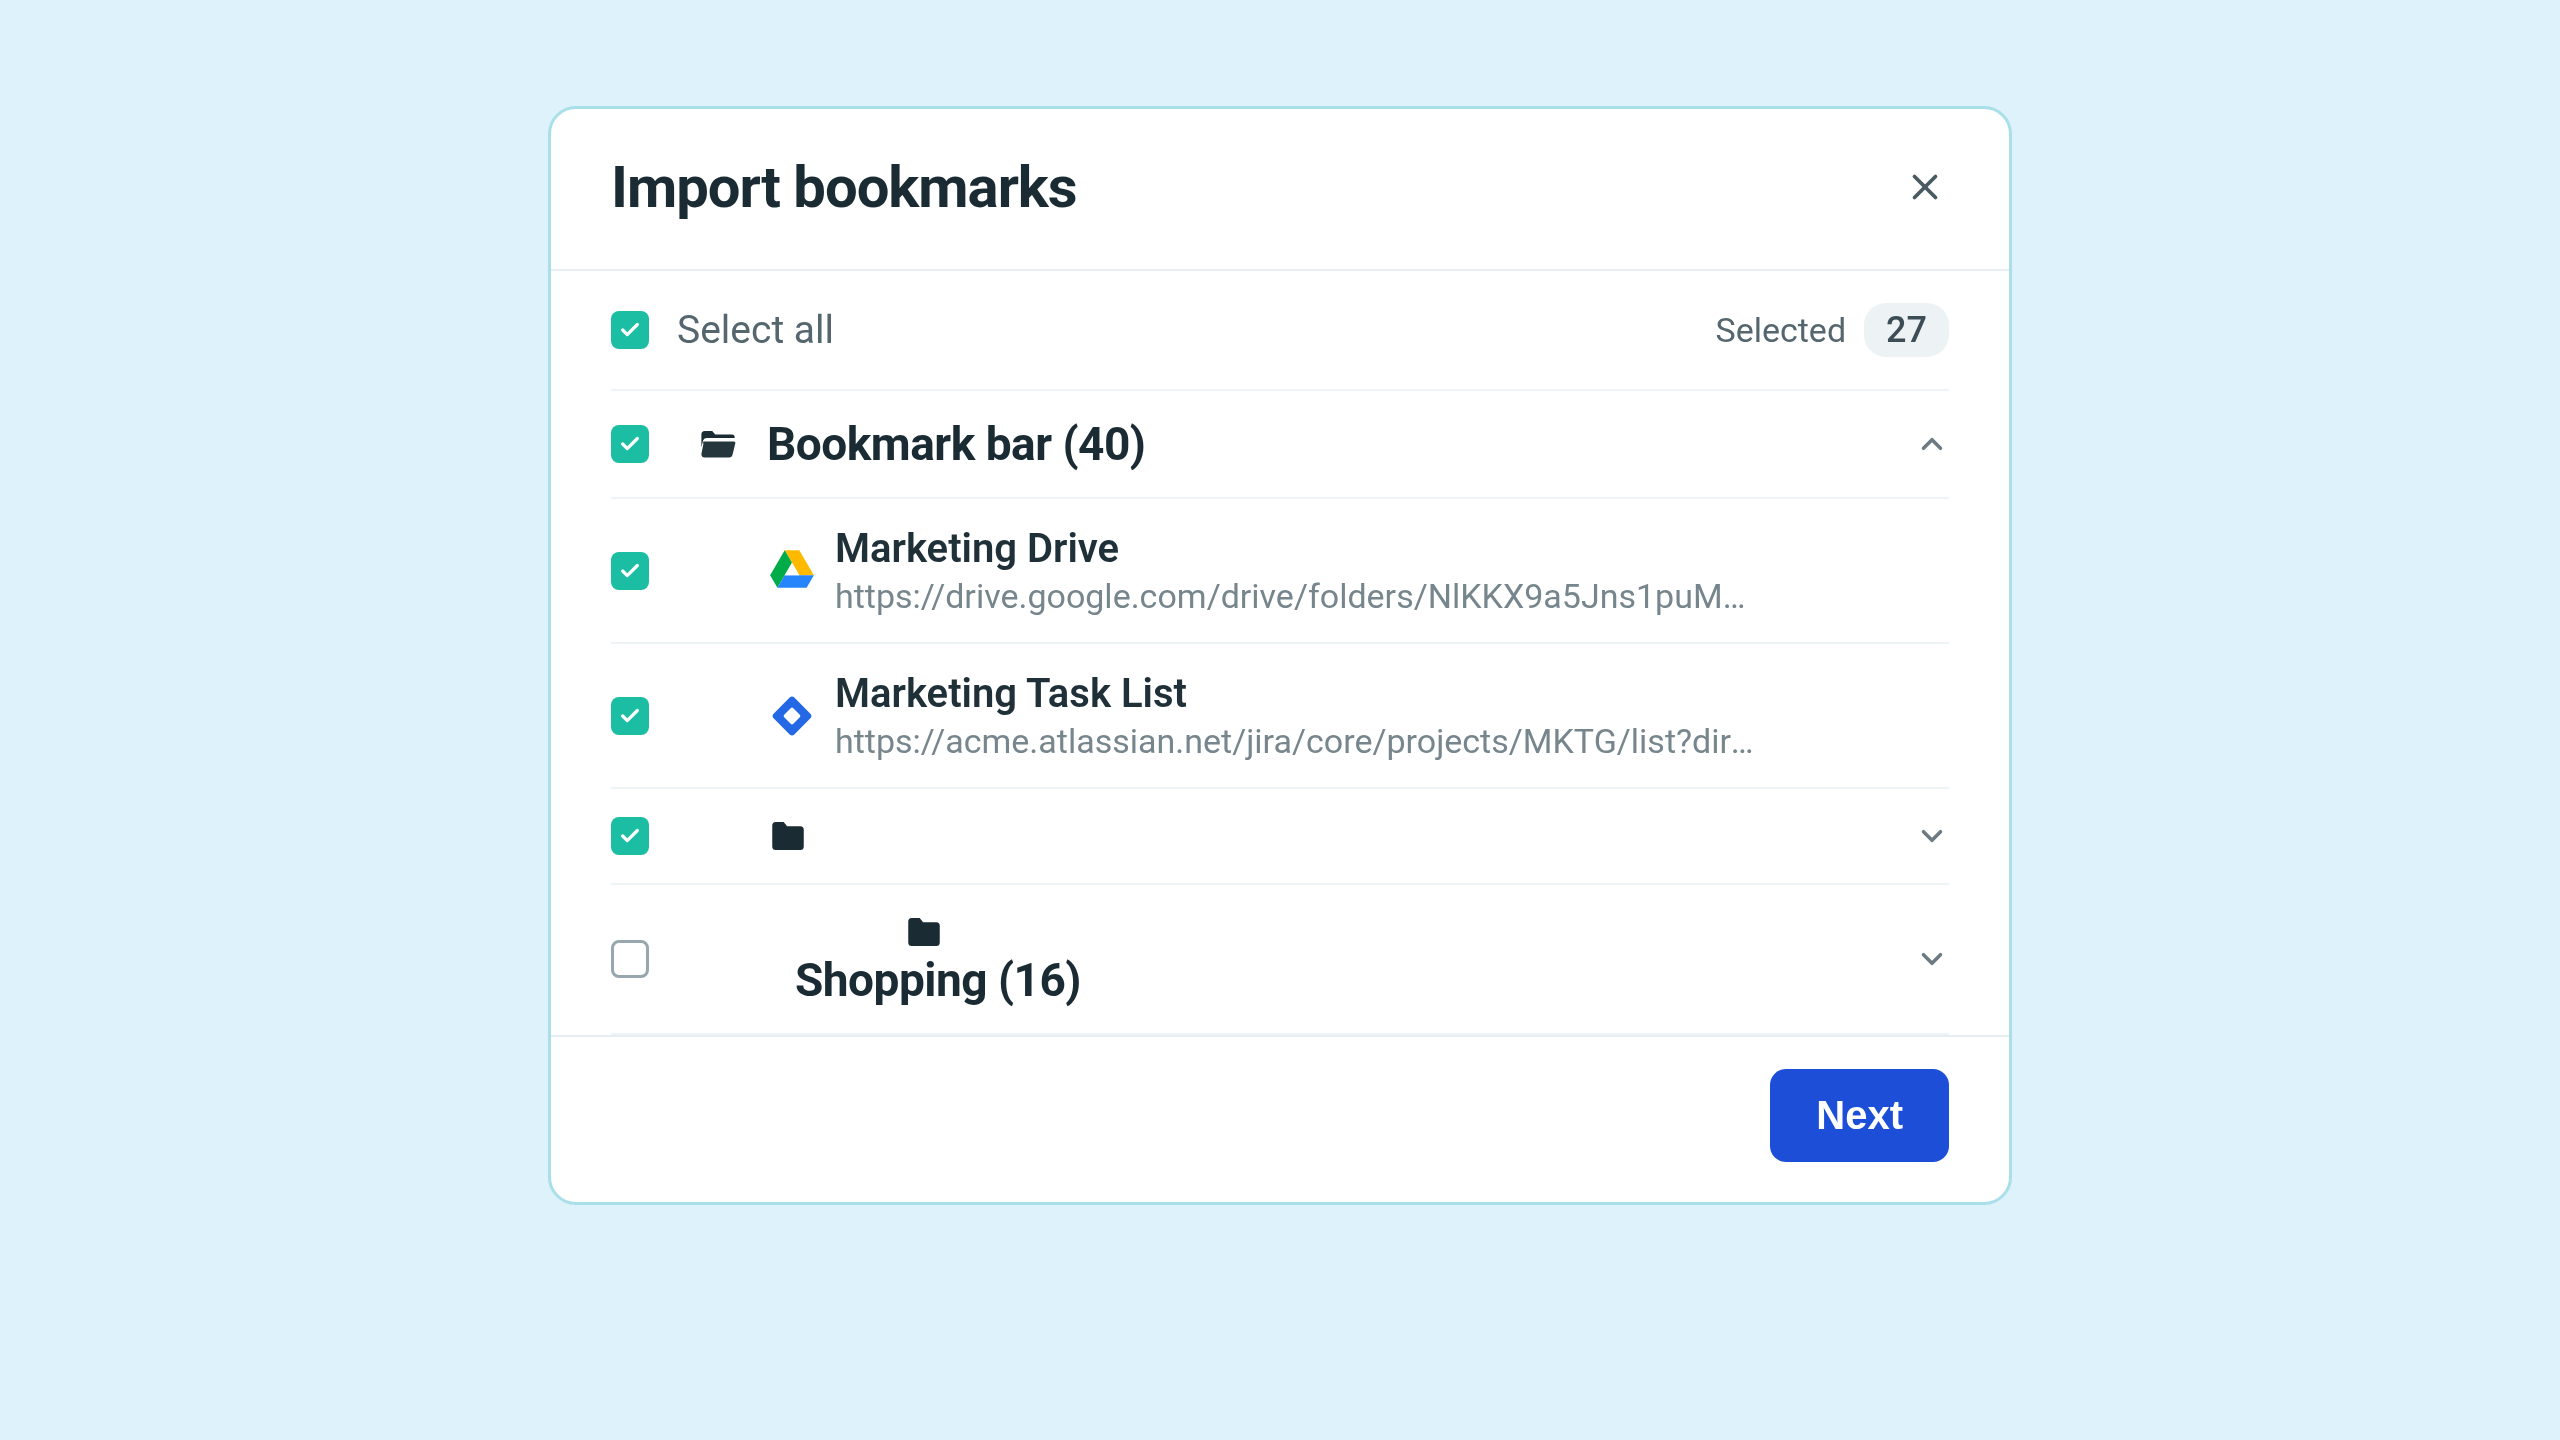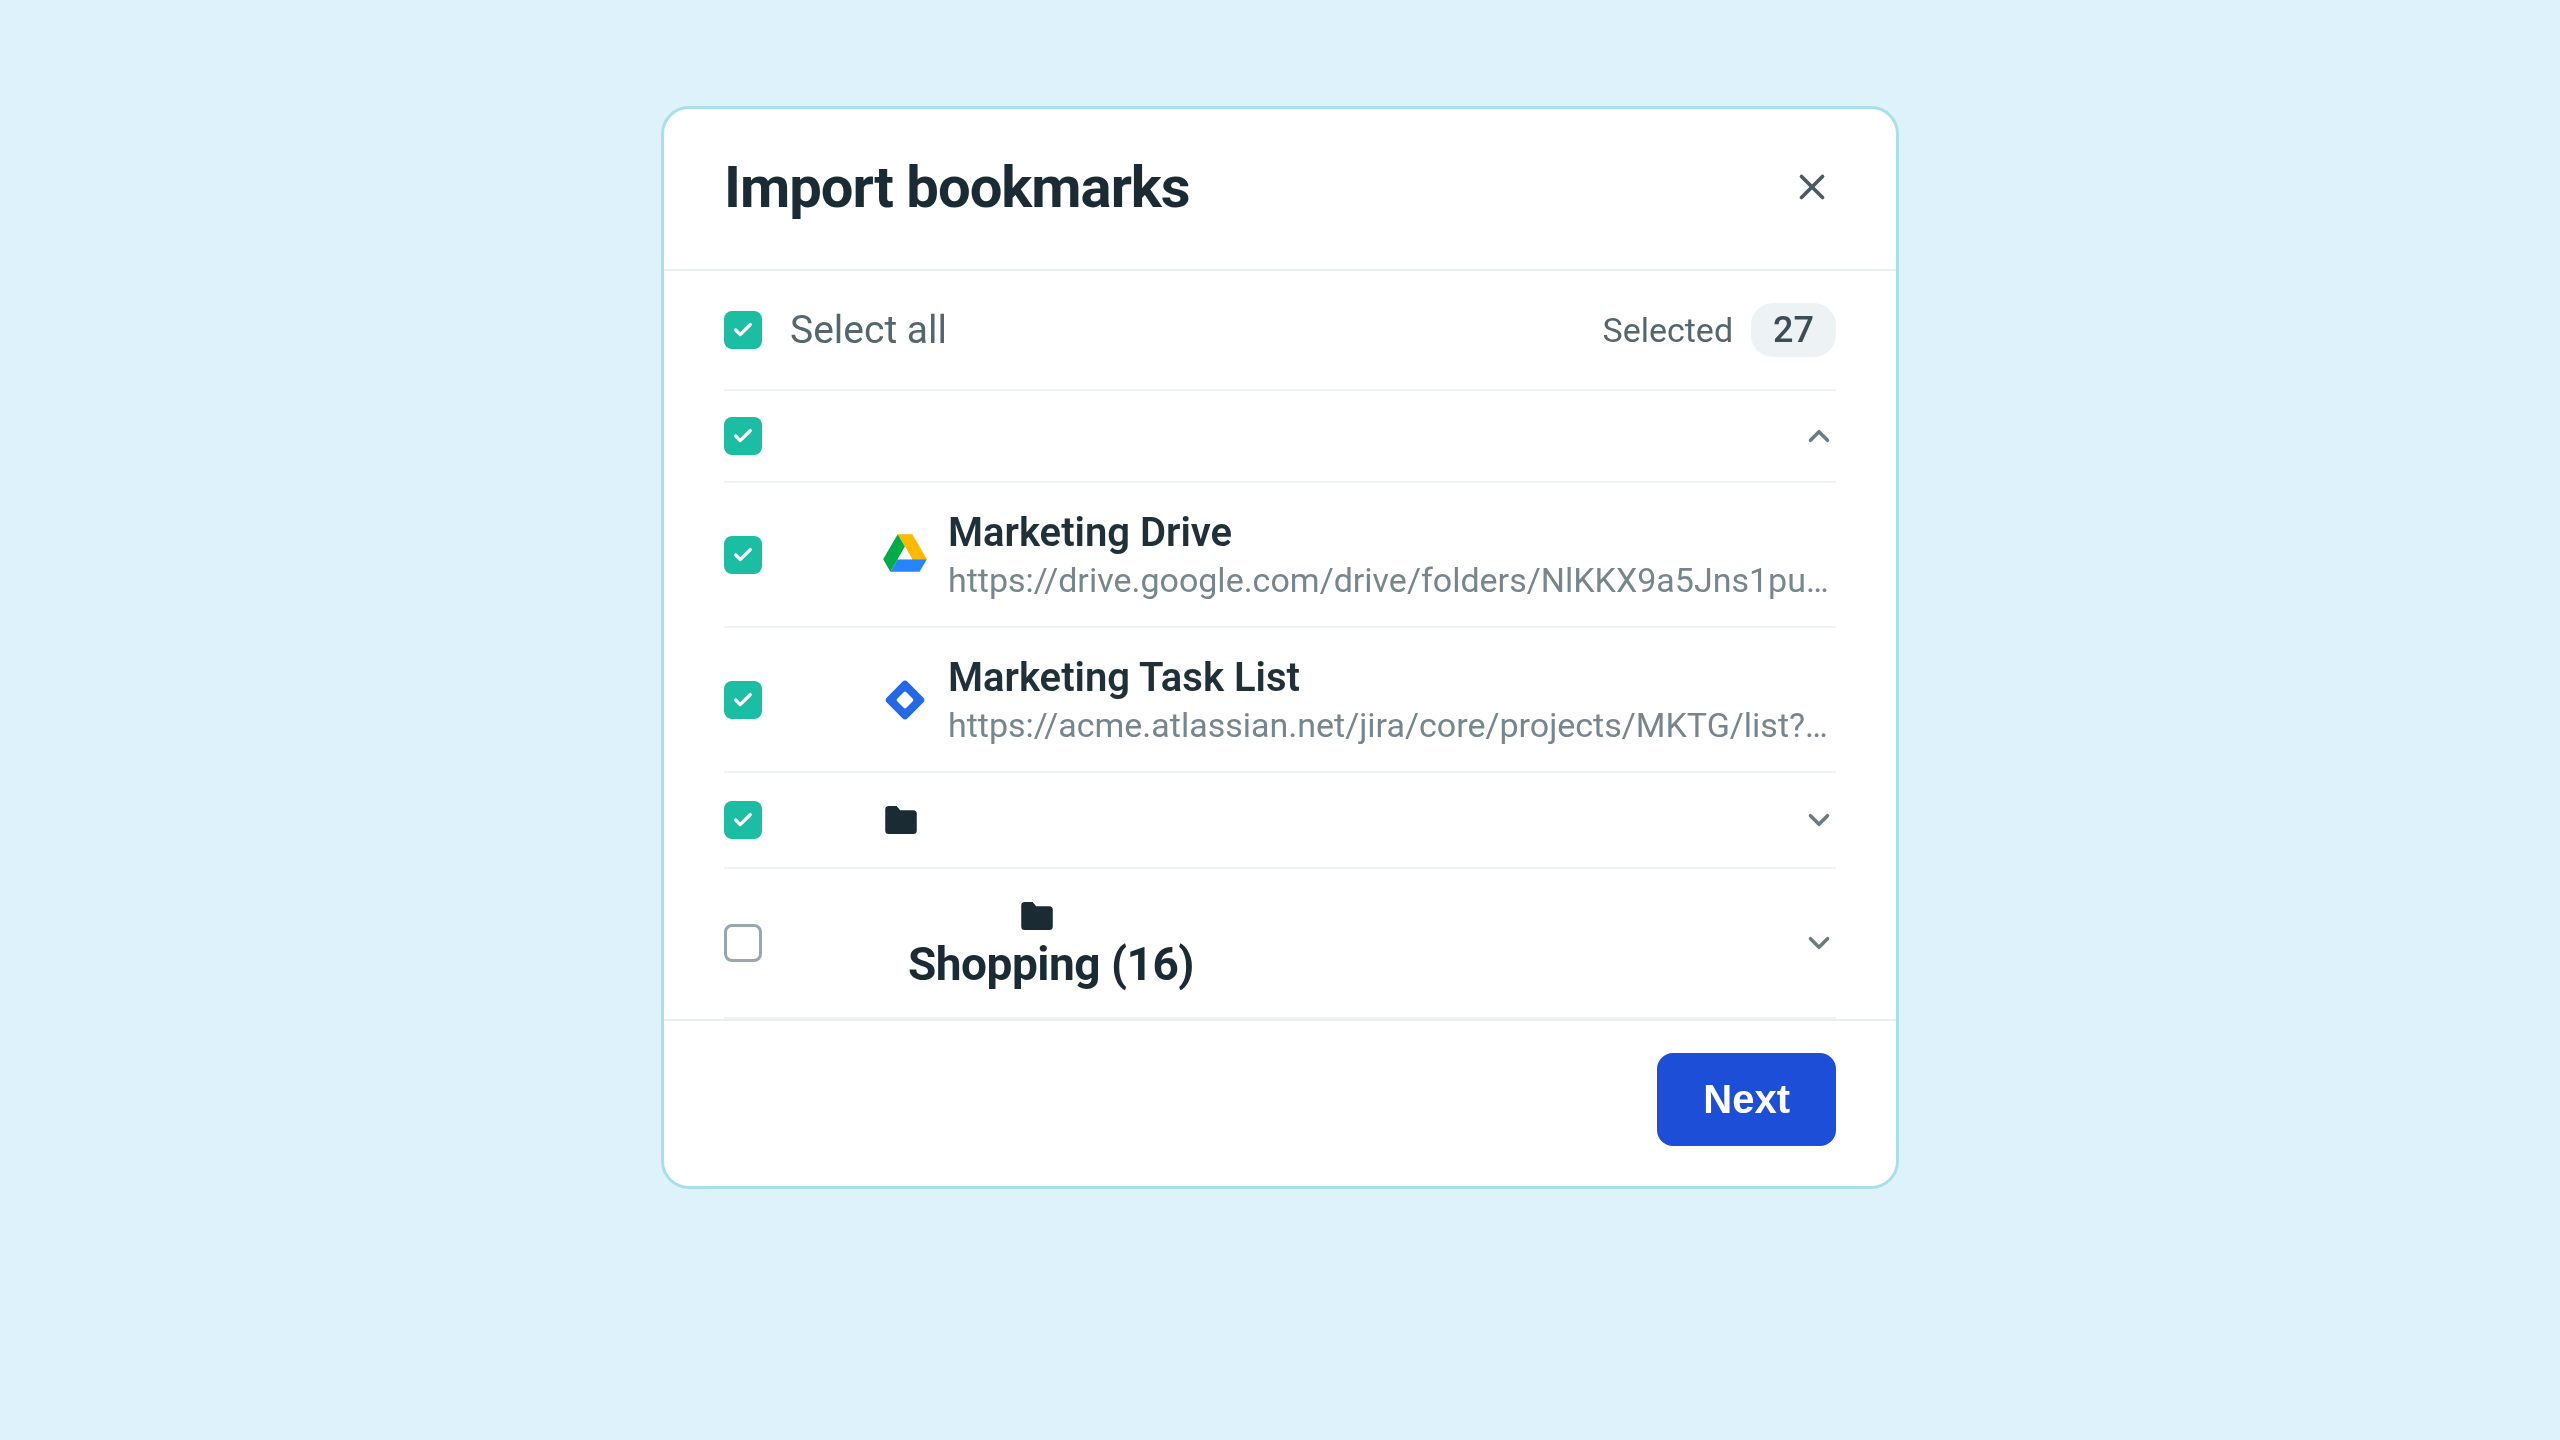--- a/index.html
+++ b/index.html
@@ -8,21 +8,21 @@
     width: 2560px;
     height: 1440px;
     background: #def2fb;
     font-family: -apple-system, BlinkMacSystemFont, "Segoe UI", Roboto, Helvetica, Arial, sans-serif;
     display: flex;
     align-items: flex-start;
     justify-content: center;
     padding-top: 106px;
   }
   .dialog {
-    width: 1238px;
+    width: 1464px;
     background: #ffffff;
     border: 3px solid #a9dfe9;
     border-radius: 28px;
     display: flex;
     flex-direction: column;
     overflow: hidden;
   }
   .dialog-header {
     display: flex;
     align-items: center;
@@ -187,20 +187,27 @@
   </div>
 
   <div class="list">
 
     <div class="row">
       <div class="checkbox checked">
         <svg viewBox="0 0 24 24" fill="none" stroke-width="3.5" stroke-linecap="round" stroke-linejoin="round">
             <polyline points="4 12 9 17 20 6"></polyline>
           </svg>
       </div>
+      <div class="row-indent1" style="display:flex;align-items:center;">
+        <svg class="folder-icon" viewBox="0 0 24 24" fill="currentColor">
+          <path d="M2.5 6.5a2 2 0 0 1 2-2h4.2l1.7 2H20a1.5 1.5 0 0 1 1.5 1.5v.5H5.4a2 2 0 0 0-1.94 1.52L2.5 14V6.5Z"></path>
+          <path d="M3.6 10.5h17.3a1 1 0 0 1 .97 1.24l-1.6 6.5a2 2 0 0 1-1.94 1.51H4.5a2 2 0 0 1-2-2v-.1l1.16-5.63A2 2 0 0 1 3.6 10.5Z" fill-opacity="0.95"></path>
+        </svg>
+        <div class="folder-label">Bookmark bar (40)</div>
+      </div>
       <div class="spacer"></div>
       <svg class="chevron" viewBox="0 0 24 24" fill="none" stroke="currentColor" stroke-width="2.5" stroke-linecap="round" stroke-linejoin="round">
           <polyline points="6 15 12 9 18 15"></polyline>
         </svg>
     </div>
 
     <div class="row">
       <div class="checkbox checked">
         <svg viewBox="0 0 24 24" fill="none" stroke-width="3.5" stroke-linecap="round" stroke-linejoin="round">
             <polyline points="4 12 9 17 20 6"></polyline>

